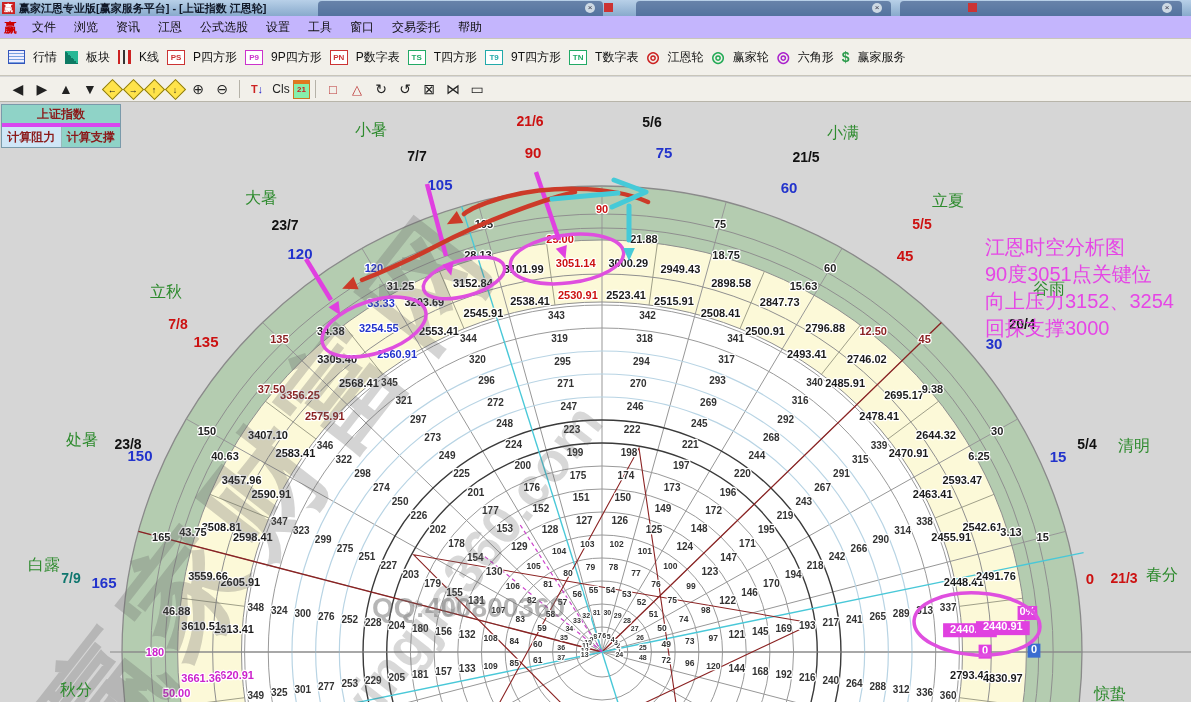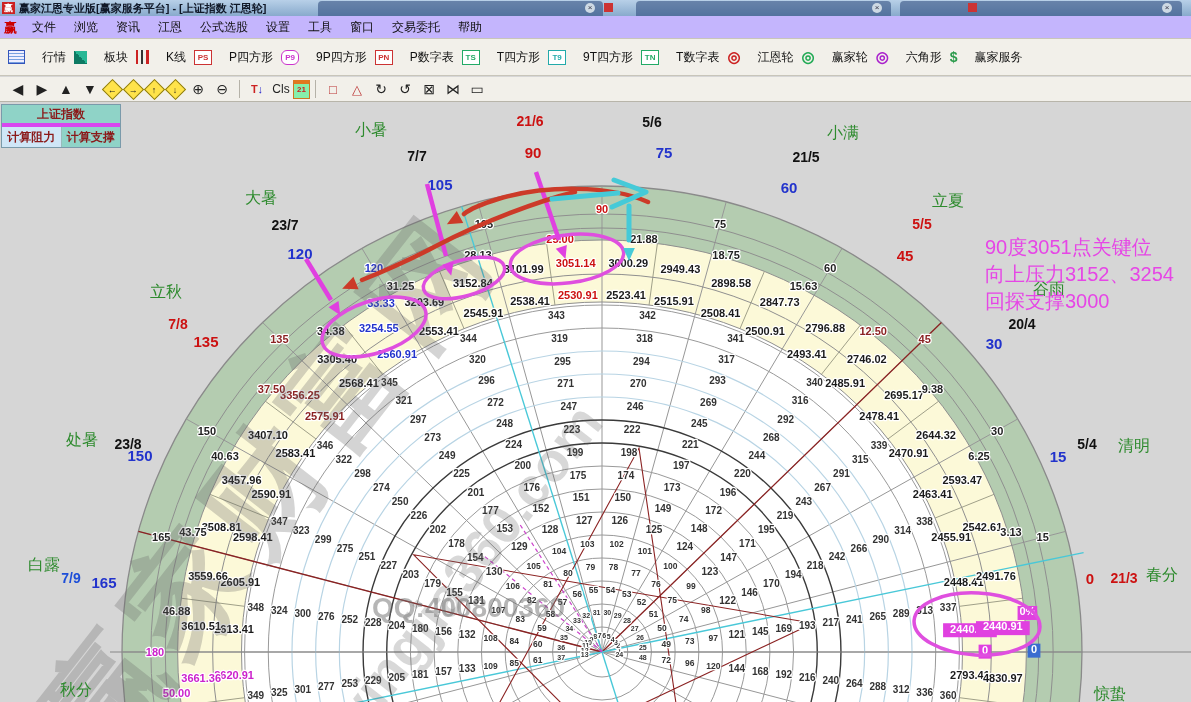--- a/index.html
+++ b/index.html
@@ -13,21 +13,21 @@
   .ghost-close{position:absolute;top:3px;width:10px;height:10px;border-radius:50%;background:#cdd9e4;
     color:#334;font-size:8px;line-height:10px;text-align:center;}
   .ghost-fav{position:absolute;top:3px;width:9px;height:9px;background:#c33;}
   #menubar{position:absolute;left:0;top:16px;width:1191px;height:22px;background:#c4b5fd;
     border-bottom:1px solid #c8c5ba;z-index:50;}
   #menubar .logo{display:inline-block;margin:3px 6px 0 4px;color:#c00;font-weight:bold;font-size:13px;vertical-align:top;}
   .menu-item{display:inline-block;padding:3px 9px;font-size:12px;color:#111;cursor:default;}
   #toolbar1{position:absolute;left:0;top:39px;width:1191px;height:37px;background:#f2f0ea;
     border-bottom:1px solid #c8c5ba;z-index:50;display:flex;align-items:center;padding-left:4px;box-sizing:border-box;}
   .tb1-btn{display:flex;align-items:center;margin:0 4px;font-size:12px;color:#111;}
-  .tb1-btn .lbl{margin-left:17px;}
+  .tb1-btn .lbl{margin-left:8px;}
   .ic-box{display:inline-block;width:16px;height:13px;border:1px solid;font-size:8px;font-weight:bold;
     text-align:center;line-height:13px;background:#fff;}
   .ic-target{font-size:15px;line-height:14px;font-weight:bold;}
   .ic-grid{display:inline-block;width:15px;height:12px;border:1px solid #3355bb;
     background:repeating-linear-gradient(#eef 0 2px,#77a0e0 2px 3px);}
   .ic-blocks{display:inline-block;width:13px;height:13px;
     background:linear-gradient(45deg,#0d7a63 50%,#27b795 50%);}
   .ic-k{display:inline-block;width:13px;height:14px;
     background:repeating-linear-gradient(90deg,#c22 0 2px,transparent 2px 5px,#333 5px 7px,transparent 7px 10px,#c22 10px 12px,transparent 12px);}
   .ic-dollar{color:#2a9a4a;font-weight:bold;font-size:14px;}
@@ -96,21 +96,21 @@
     </span>
     <span class="tb1-btn">
       <span class="ic-k"></span>
       <span class="lbl">K线</span>
     </span>
     <span class="tb1-btn">
       <span class="ic-box" style="color: rgb(204, 51, 51); border-color: rgb(204, 51, 51);">PS</span>
       <span class="lbl">P四方形</span>
     </span>
     <span class="tb1-btn">
-      <span class="ic-box" style="color: rgb(204, 51, 204); border-color: rgb(204, 51, 204); border-radius: 6px;">P9</span>
+      <span class="ic-box" style="color: rgb(204, 51, 204); border-color: rgb(204, 51, 204);">P9</span>
       <span class="lbl">9P四方形</span>
     </span>
     <span class="tb1-btn">
       <span class="ic-box" style="color: rgb(204, 51, 51); border-color: rgb(204, 51, 51);">PN</span>
       <span class="lbl">P数字表</span>
     </span>
     <span class="tb1-btn">
       <span class="ic-box" style="color: rgb(34, 170, 102); border-color: rgb(34, 170, 102);">TS</span>
       <span class="lbl">T四方形</span>
     </span>
@@ -580,35 +580,36 @@
       <div class="olabel date" style="left: 1087px; top: 342px; color: rgb(17, 17, 17);">5/4</div>
       <div class="olabel date" style="left: 1022px; top: 222px; color: rgb(17, 17, 17);">20/4</div>
       <div class="olabel date" style="left: 922px; top: 122px; color: rgb(204, 17, 17);">5/5</div>
       <div class="olabel date" style="left: 806px; top: 55px; color: rgb(17, 17, 17);">21/5</div>
       <div class="olabel date" style="left: 652px; top: 20px; color: rgb(17, 17, 17);">5/6</div>
       <div class="olabel date" style="left: 530px; top: 19px; color: rgb(204, 17, 17);">21/6</div>
       <div class="olabel date" style="left: 397px; top: 54px; color: rgb(17, 17, 17); margin-left: 20px;">7/7</div>
       <div class="olabel date" style="left: 285px; top: 123px; color: rgb(17, 17, 17);">23/7</div>
       <div class="olabel date" style="left: 178px; top: 222px; color: rgb(204, 17, 17);">7/8</div>
       <div class="olabel date" style="left: 128px; top: 342px; color: rgb(17, 17, 17);">23/8</div>
-      <div class="olabel date" style="left: 71px; top: 476px; color: #1d4ed8;">7/9</div>
+      <div class="olabel date" style="left: 71px; top: 476px; color: #0f766e;">7/9</div>
       <div class="olabel term" style="left: 1162px; top: 473px;">春分</div>
       <div class="olabel term" style="left: 1134px; top: 344px;">清明</div>
       <div class="olabel term" style="left: 1049px; top: 187px;">谷雨</div>
       <div class="olabel term" style="left: 948px; top: 99px;">立夏</div>
       <div class="olabel term" style="left: 843px; top: 31px;">小满</div>
       <div class="olabel term" style="left: 371px; top: 28px;">小暑</div>
       <div class="olabel term" style="left: 261px; top: 96px;">大暑</div>
       <div class="olabel term" style="left: 166px; top: 190px;">立秋</div>
       <div class="olabel term" style="left: 82px; top: 338px;">处暑</div>
       <div class="olabel term" style="left: 44px; top: 463px;">白露</div>
       <div class="olabel term" style="left: 76px; top: 588px;">秋分</div>
       <div class="olabel term" style="left: 1110px; top: 592px;">惊蛰</div>
     </div>
   <div id="annotation-text">
+      <div>江恩时空分析图</div>
       <div>90度3051点关键位</div>
       <div>向上压力3152、3254</div>
       <div>回探支撑3000</div>
     </div>
   <div id="info-panel">
     <div class="hdr">上证指数</div>
     <div class="btns">
       <div id="btn-resist">计算阻力</div>
       <div id="btn-support">计算支撑</div>
     </div>

